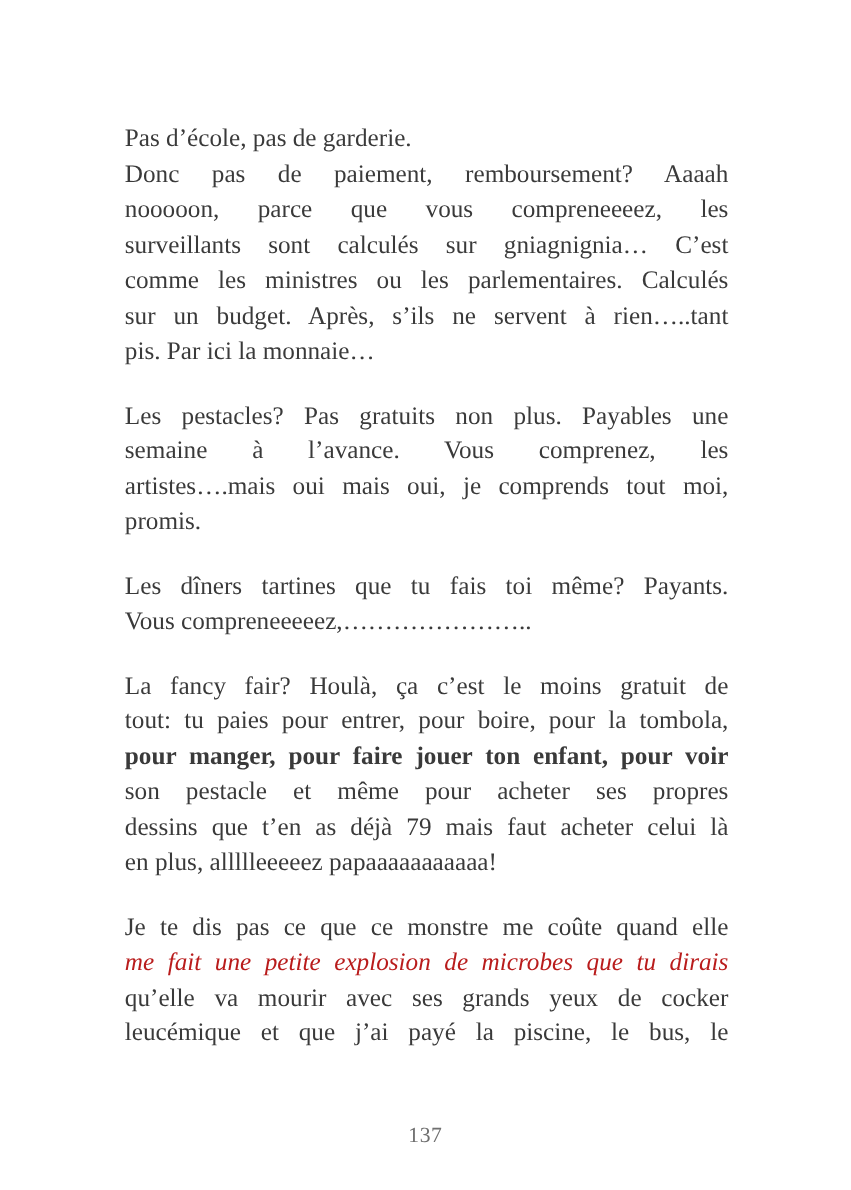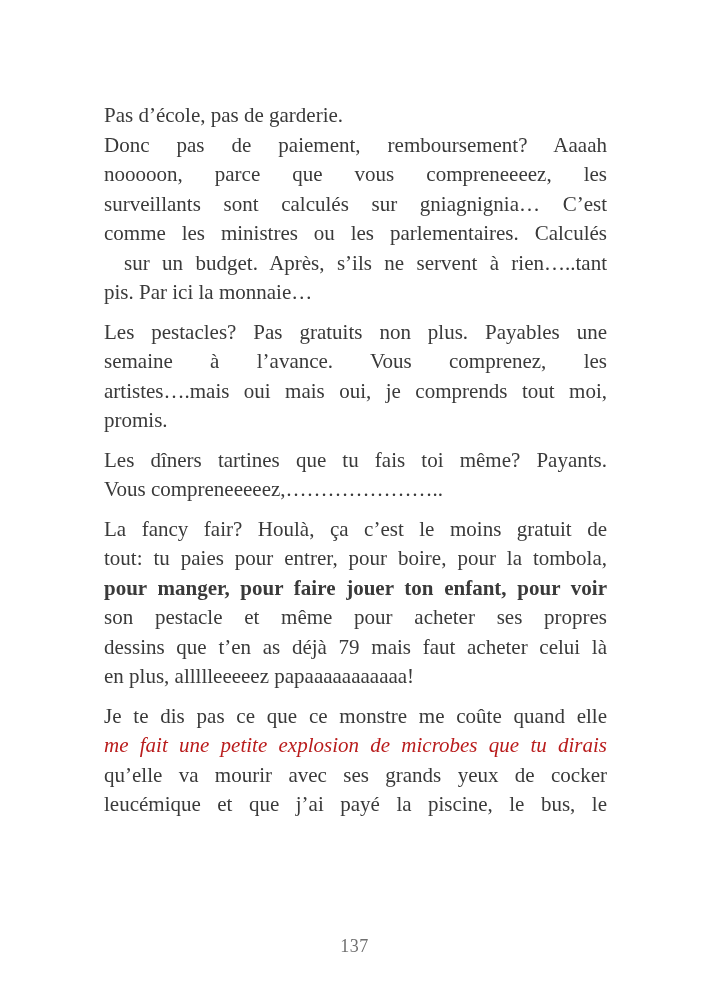--- a/index.html
+++ b/index.html
@@ -18,21 +18,21 @@
   .text-block {
     position: absolute;
     left: 104px;
     top: 101px;
     width: 503px;
   }
   .paragraph {
     margin: 0;
   }
   .paragraph + .paragraph {
-    margin-top: 10px;
+    margin-top: 24px;
   }
   .line {
     font-size: 21px;
     line-height: 29.5px;
     color: #3a3a3a;
     text-align: justify;
     text-align-last: justify;
     white-space: normal;
   }
   .line.no-justify {
@@ -55,21 +55,21 @@
 <body>
 
 <div class="page" style="background: rgb(255, 255, 255);">
   <div class="text-block">
       <div class="paragraph">
         <div class="line no-justify" style="color: rgb(58, 58, 58);">Pas d’école, pas de garderie.</div>
         <div class="line" style="color: rgb(58, 58, 58);">Donc pas de paiement, remboursement? Aaaah</div>
         <div class="line" style="color: rgb(58, 58, 58);">nooooon, parce que vous compreneeeez, les</div>
         <div class="line" style="color: rgb(58, 58, 58);">surveillants sont calculés sur gniagnignia… C’est</div>
         <div class="line" style="color: rgb(58, 58, 58);">comme les ministres ou les parlementaires. Calculés</div>
-        <div class="line" style="color: rgb(58, 58, 58); margin-left: 20px;">sur un budget. Après, s’ils ne servent à rien…..tant</div>
+        <div class="line" style="color: rgb(58, 58, 58);">sur un budget. Après, s’ils ne servent à rien…..tant</div>
         <div class="line no-justify" style="color: rgb(58, 58, 58);">pis. Par ici la monnaie…</div>
       </div>
       <div class="paragraph">
         <div class="line" style="color: rgb(58, 58, 58);">Les pestacles? Pas gratuits non plus. Payables une</div>
         <div class="line" style="color: rgb(58, 58, 58);">semaine à l’avance. Vous comprenez, les</div>
         <div class="line" style="color: rgb(58, 58, 58);">artistes….mais oui mais oui, je comprends tout moi,</div>
         <div class="line no-justify" style="color: rgb(58, 58, 58);">promis.</div>
       </div>
       <div class="paragraph">
         <div class="line" style="color: rgb(58, 58, 58);">Les dîners tartines que tu fais toi même? Payants.</div>

